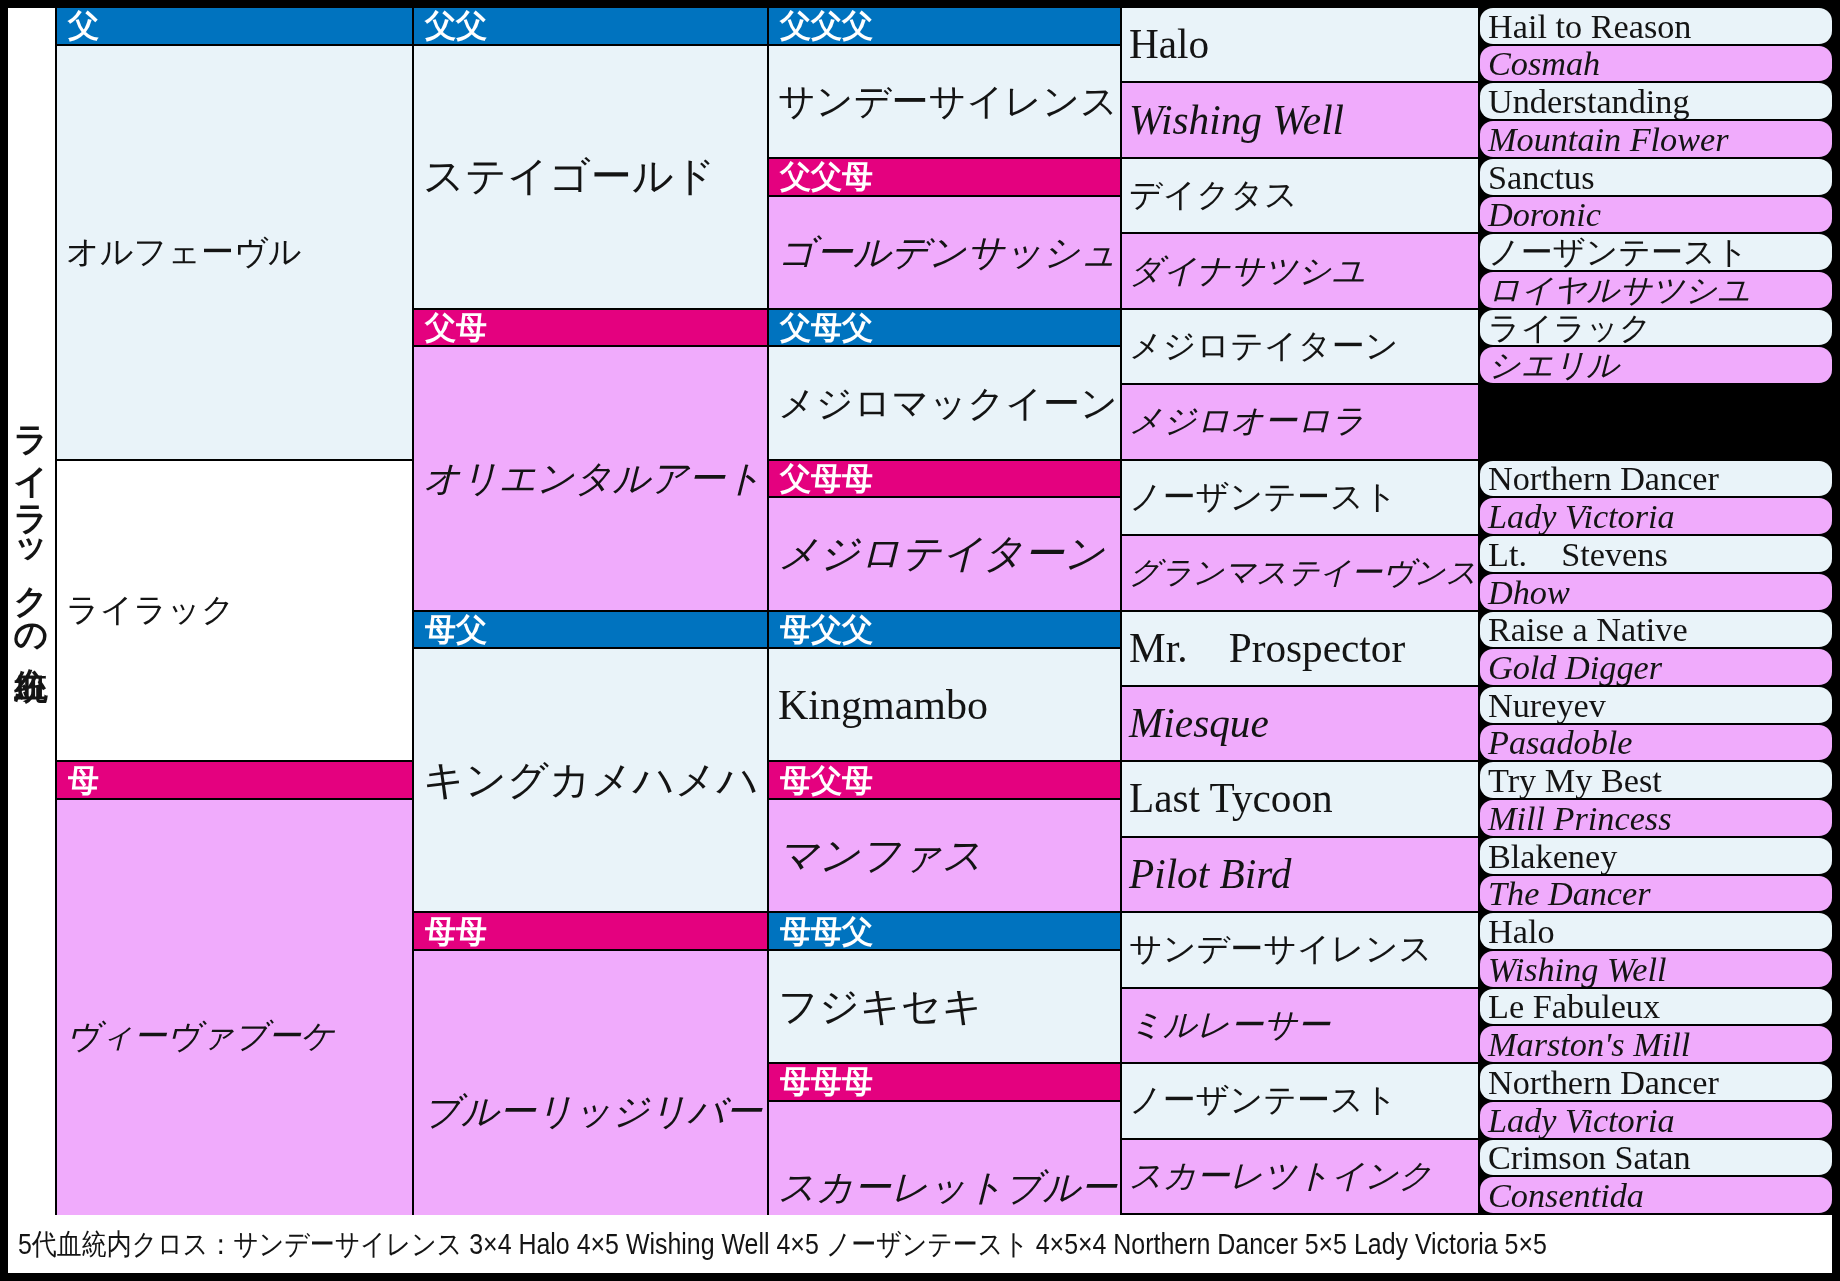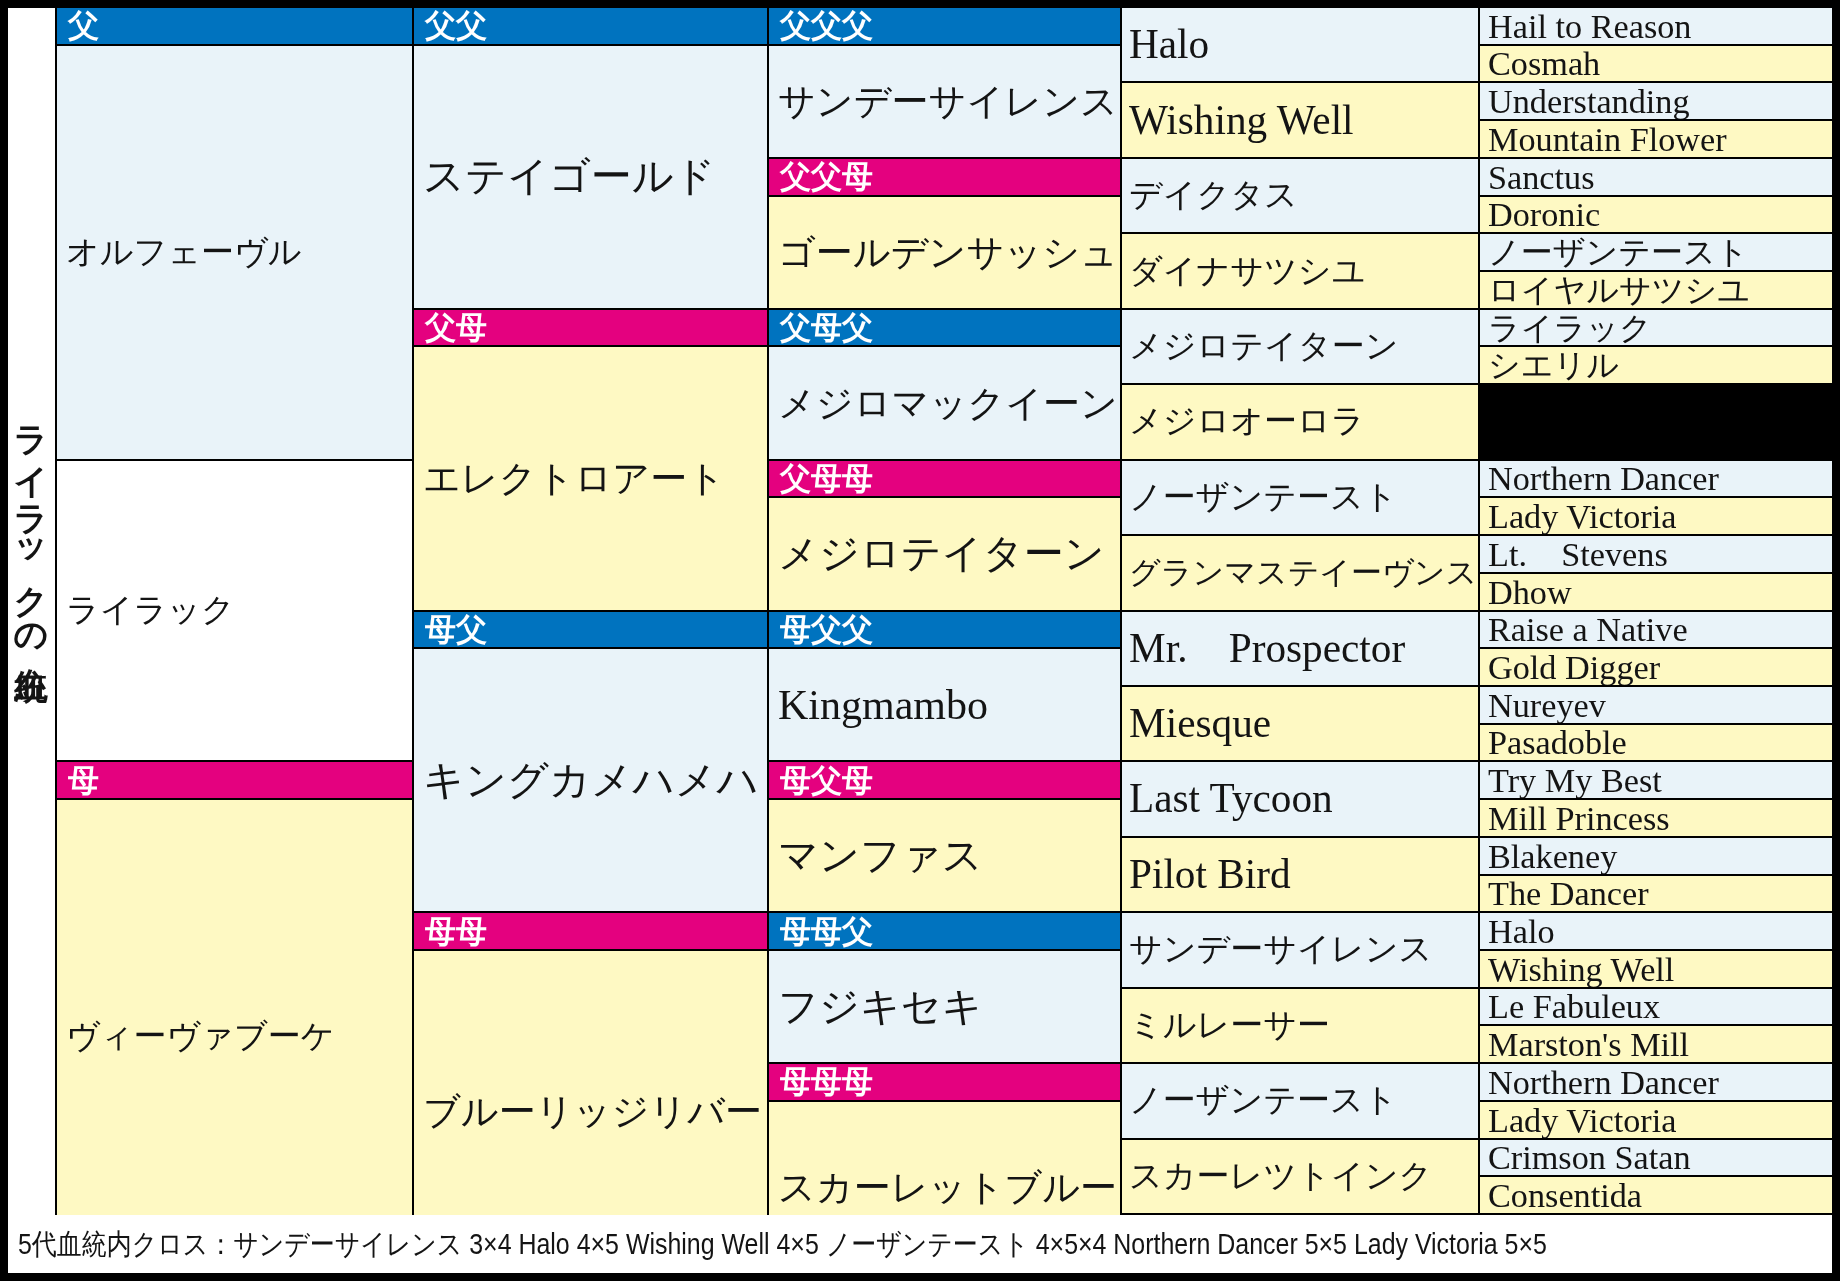--- a/index.html
+++ b/index.html
@@ -22,37 +22,37 @@
   .c{
     background:#fff;
     display:flex;
     align-items:center;
     white-space:nowrap;
     overflow:hidden;
     color:#141414;
   }
   
   .nb{background:#e9f3f9;}   
-  .np{background:#fef9c3;}   
+  .np{background:#f0abfc;font-style:italic;}   
   .nw{background:#ffffff;}   
   .hb{background:#0073bf;}   
   .hp{background:#e4017f;}   
   .hb,.hp{
     color:#fff;
     font-family:"Liberation Sans","DejaVu Sans",sans-serif;
     font-weight:bold;
     font-size:31px;
     padding-left:11px;
   }
   
   .col-b{font-size:33px;padding-left:9px;}
   .col-c{font-size:41px;padding-left:9px;}
   .col-d{font-size:40px;padding-left:9px;}
   .col-e{font-size:33px;padding-left:7px;}
-  .col-f{font-size:32px;padding-left:8px;}
+  .col-f{font-size:32px;padding-left:8px;border-radius:13px;}
   .col-d .latin{font-size:1.05em;}
   .col-e .latin{font-size:1.25em;}
   .col-f .latin{font-size:1.07em;}
   .txt{display:inline-block;line-height:1;}
   
   .vt{
     background:#fff;
     justify-content:center;
     align-items:center;
     padding-bottom:235px;
@@ -108,21 +108,21 @@
     <div class="c hb" style="grid-area:1/3/2/4">
         <span class="txt">父父</span>
       </div>
     <div class="c nb col-c" style="grid-area:2/3/9/4">
         <span class="txt">ステイゴールド</span>
       </div>
     <div class="c hp" style="grid-area:9/3/10/4">
         <span class="txt">父母</span>
       </div>
     <div class="c np col-c" style="grid-area: 10 / 3 / 17 / 4; font-size: 37px;">
-        <span class="txt">エレクトロアート</span>
+        <span class="txt">オリエンタルアート</span>
       </div>
     <div class="c hb" style="grid-area:17/3/18/4">
         <span class="txt">母父</span>
       </div>
     <div class="c nb col-c" style="grid-area:18/3/25/4">
         <span class="txt">キングカメハメハ</span>
       </div>
     <div class="c hp" style="grid-area:25/3/26/4">
         <span class="txt">母母</span>
       </div>

